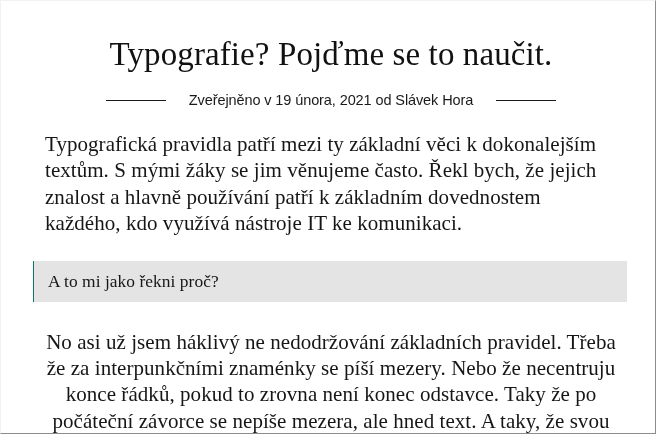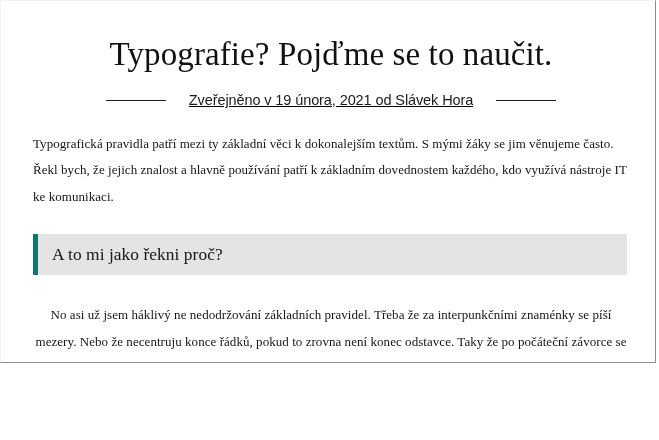--- a/index.html
+++ b/index.html
@@ -13,21 +13,21 @@
     background: #ffffff;
     font-family: "Liberation Serif", serif;
     -webkit-font-smoothing: antialiased;
     overflow: hidden;
   }
 
   .page {
     position: relative;
     box-sizing: border-box;
     width: 656px;
-    height: 363px;
+    height: 434px;
     margin: 0;
     background: #ffffff;
     border-right: 1px solid #8c8c8c;
     border-bottom: 1px solid #8c8c8c;
     border-top: 1px solid #f2f2f2;
     border-left: 1px solid #f2f2f2;
     overflow: hidden;
   }
 
   .article {
@@ -51,21 +51,20 @@
     padding-top: 33px;
   }
 
   
   .post-meta {
     display: flex;
     align-items: center;
     justify-content: center;
     gap: 23px;
     margin-top: 17px;
-    text-decoration: underline;
   }
   .meta-rule {
     width: 60px;
     height: 0;
     border-top: 1.4px solid #1a1a1a;
     flex: 0 0 auto;
   }
   .meta-text {
     font-family: "Liberation Sans", sans-serif;
     font-size: 14.5px;
@@ -73,41 +72,41 @@
     color: #1a1a1a;
     white-space: nowrap;
     letter-spacing: -0.1px;
   }
 
   
   .post-body {
     margin-top: 22px;
   }
   .post-body p {
-    margin: 0;
+    margin: 12px;
     font-family: "Liberation Serif", serif;
-    font-size: 13px;
+    font-size: 21px;
     line-height: 26.4px;
     color: #161616;
     text-align: left;
     letter-spacing: 0.05px;
   }
   .post-body p.para-2 {
     margin-top: 27px;
     text-align: center;
   }
 
   
   .pull-quote {
     margin: 24px 0 0 0;
     box-sizing: border-box;
     width: 594px;
     min-height: 40px;
     background: #e4e4e4;
-    border-left: 5px solid #0f766e;
+    border-left: 1px solid #0f766e;
     padding: 10px 0 10px 14px;
     display: flex;
     align-items: flex-start;
   }
   .pull-quote p {
     margin: 0;
     font-family: "Liberation Serif", serif;
     font-size: 17.4px;
     line-height: 21px;
     color: #161616;

